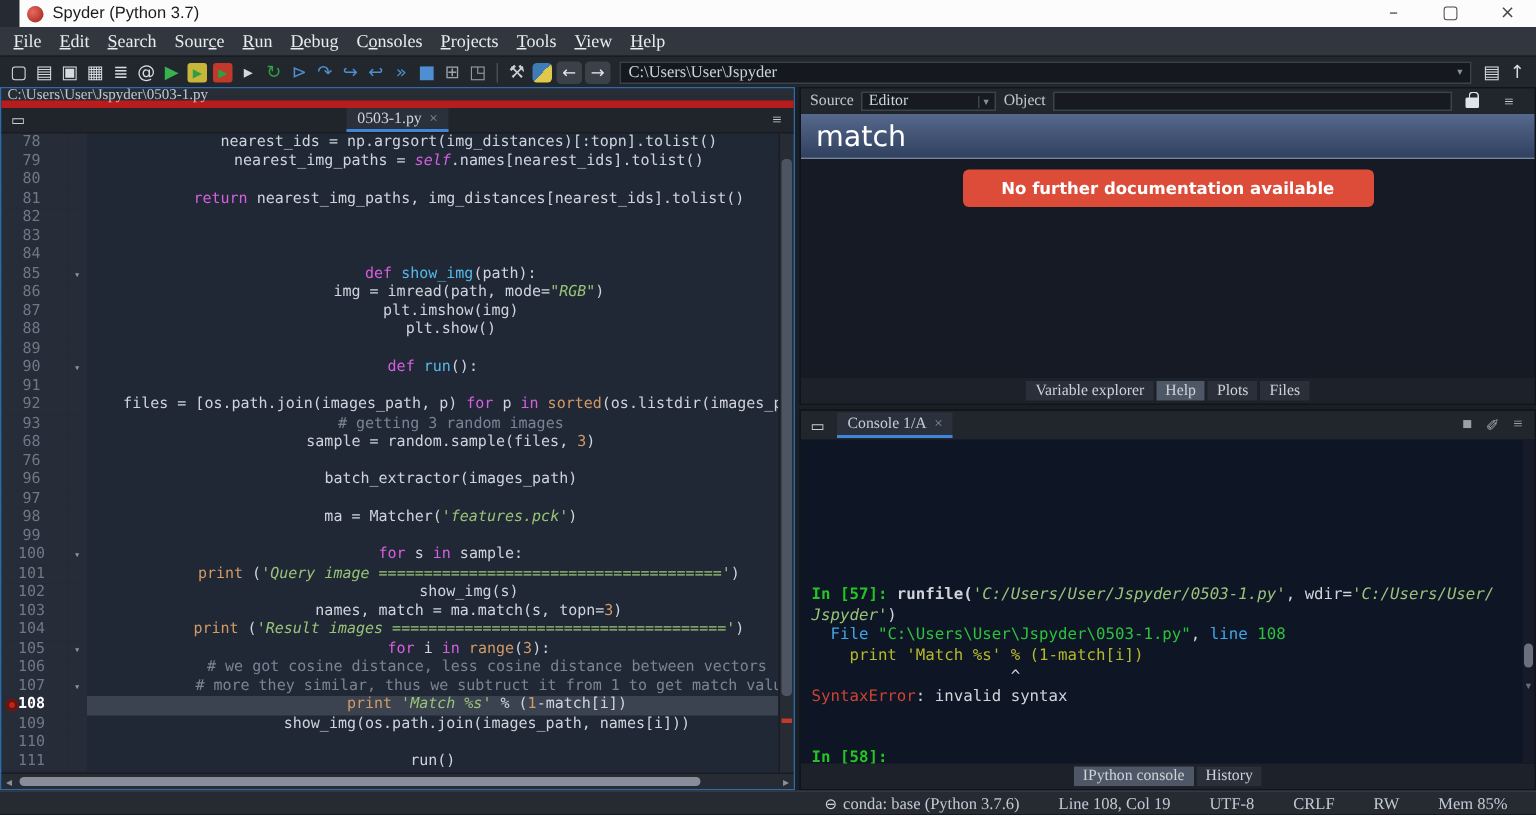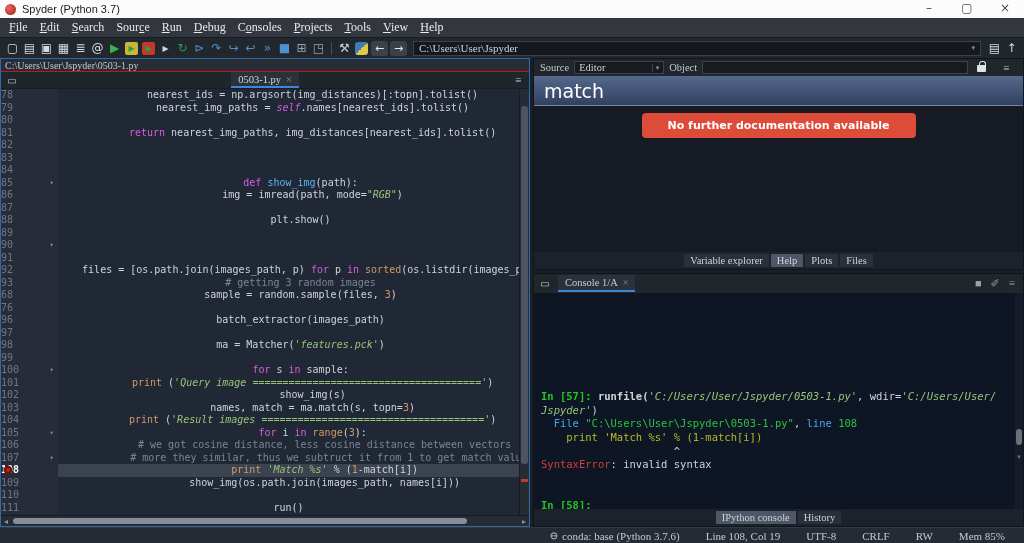--- a/index.html
+++ b/index.html
@@ -1,20 +1,20 @@
 <!DOCTYPE html>
 <html><head>
 <meta charset="utf-8">
 <style>
   *{margin:0;padding:0;box-sizing:border-box;}
   html,body{background:#10131a;}
   #root{width:1024px;height:543px;display:flex;flex-direction:column;background:#262b33;overflow:hidden;font-family:"Liberation Serif",serif;}
 
   
-  .titlebar{height:18px;background:#fcfcfc;display:flex;align-items:center;flex-shrink:0;}
+  .titlebar{height:18px;background:#fcfcfc;display:flex;align-items:center;flex-shrink:0;margin-left:13px;}
   .spyder-icon{width:11px;height:11px;border-radius:50%;background:radial-gradient(circle at 35% 35%,#e8695f,#9d1f17);margin:0 6px 0 5px;flex-shrink:0;}
   .title-text{font:11px "Liberation Sans",sans-serif;color:#1c1c1c;}
   .win-controls{margin-left:auto;display:flex;height:100%;}
   .win-btn{width:38px;text-align:center;font:12px "DejaVu Sans",sans-serif;color:#4a4a4a;line-height:17px;}
 
   
   .menubar{height:19px;background:#31363f;display:flex;align-items:center;padding-left:3px;flex-shrink:0;}
   .menu-item{font:12px "Liberation Serif",serif;color:#e8ebef;padding:0 6px;}
   .mn{text-decoration:underline;}
 
@@ -26,30 +26,30 @@
   .tb-icon.navbtn{background:#3a4149;border-radius:3px;width:17px;height:15px;font-size:11px;margin:0 1px;}
   .tb-icon.python{width:13px;height:13px;border-radius:3px;background:linear-gradient(135deg,#3f7cb6 50%,#e0c84a 50%);margin:0 2px;}
   .tb-path{flex:1;height:15px;background:#15191f;border:1px solid #3a414d;color:#ccd2da;font:11px "Liberation Serif",serif;padding:0 5px;display:flex;align-items:center;margin:0 3px;}
   .tb-path .caret{margin-left:auto;font-size:7px;color:#8a919c;}
 
   
   .main{flex:1;display:flex;background:#1a1e25;min-height:0;}
 
   
   .editor-pane{width:530px;display:flex;flex-direction:column;border:1px solid #2e6ca8;background:#212835;flex-shrink:0;}
-  .ed-pathbar{height:13px;background:#272c35;color:#c2c8d2;font:10px "Liberation Serif",serif;padding:0 4px;border-bottom:1px solid #b91c1c;display:flex;align-items:center;flex-shrink:0;}
+  .ed-pathbar{height:13px;background:#272c35;color:#c2c8d2;font:10px "Liberation Serif",serif;padding:0 4px;border-bottom:5px solid #b91c1c;display:flex;align-items:center;flex-shrink:0;}
   .ed-tabbar{height:17px;background:#20242b;display:flex;align-items:center;border-bottom:1px solid #191d23;flex-shrink:0;}
   .browse-btn{width:22px;text-align:center;color:#c6ccd4;font-size:10px;}
   .ed-tab{margin:0 auto;background:#2b313b;border-bottom:2px solid #4086d8;padding:0 7px;height:16px;display:flex;align-items:center;gap:5px;font:10.5px "Liberation Serif",serif;color:#d2d7de;}
   .tab-close{color:#8a919c;font-size:10px;}
   .kebab{width:22px;text-align:center;color:#c6ccd4;font-size:11px;}
   .ed-body{flex:1;display:flex;overflow:hidden;min-height:0;}
   .ed-lines{flex:1;overflow:hidden;}
   .ed-line{display:flex;height:12.5px;line-height:12.5px;font-family:"DejaVu Sans Mono",monospace;font-size:10px;}
-  .ed-gut{width:44px;background:#262c38;color:#6e7889;text-align:left;padding-right:4px;position:relative;flex-shrink:0;}
+  .ed-gut{width:44px;background:#262c38;color:#6e7889;text-align:center;padding-right:4px;position:relative;flex-shrink:0;}
   .ed-gut.cur{color:#ffffff;font-weight:bold;}
   .bp{position:absolute;left:3px;top:2px;width:8px;height:8px;border-radius:50%;background:#b02a1d;box-shadow:inset 0 0 0 2px #701009;}
   .ed-fold{width:13px;background:#262c38;color:#8a93a2;font-size:7px;text-align:center;flex-shrink:0;}
   .ed-code{flex:1;white-space:pre;overflow:hidden;text-align:center;}
   .ed-code.hl{background:#3c4350;}
   .ed-vscroll{width:10px;background:#262b34;position:relative;flex-shrink:0;border-left:1px solid #191d23;}
   .ed-vthumb{position:absolute;left:1px;right:1px;top:4%;height:84%;background:#4d5562;border-radius:3px;}
   .ed-vmark{position:absolute;left:1px;right:1px;top:91.5%;height:3px;background:#c23b2a;}
   .ed-hscroll{height:11px;background:#262b34;border-top:1px solid #191d23;display:flex;align-items:center;position:relative;flex-shrink:0;}
   .hs-arrow{width:10px;color:#8a919c;font-size:8px;text-align:center;}
@@ -230,34 +230,36 @@
               <span class="ed-code"><span class="tk-d">    </span><span class="tk-k">def</span><span class="tk-d"> </span><span class="tk-f">show_img</span><span class="tk-d">(path):</span></span>
             </div>
             <div class="ed-line">
               <span class="ed-gut">86</span>
               <span class="ed-fold"></span>
               <span class="ed-code"><span class="tk-d">        img = imread(path, mode=</span><span class="tk-s">"RGB"</span><span class="tk-d">)</span></span>
             </div>
             <div class="ed-line">
               <span class="ed-gut">87</span>
               <span class="ed-fold"></span>
+              <span class="ed-code"><span class="tk-d">    plt.imshow(img)</span></span>
             </div>
             <div class="ed-line">
               <span class="ed-gut">88</span>
               <span class="ed-fold"></span>
               <span class="ed-code"><span class="tk-d">    plt.show()</span></span>
             </div>
             <div class="ed-line">
               <span class="ed-gut">89</span>
               <span class="ed-fold"></span>
               <span class="ed-code"></span>
             </div>
             <div class="ed-line">
               <span class="ed-gut">90</span>
               <span class="ed-fold">▾</span>
+              <span class="ed-code"><span class="tk-k">def</span><span class="tk-d"> </span><span class="tk-f">run</span><span class="tk-d">():</span></span>
             </div>
             <div class="ed-line">
               <span class="ed-gut">91</span>
               <span class="ed-fold"></span>
             </div>
             <div class="ed-line">
               <span class="ed-gut">92</span>
               <span class="ed-fold"></span>
               <span class="ed-code"><span class="tk-d">    files = [os.path.join(images_path, p) </span><span class="tk-k">for</span><span class="tk-d"> p </span><span class="tk-k">in</span><span class="tk-d"> </span><span class="tk-b">sorted</span><span class="tk-d">(os.listdir(images_p</span></span>
             </div>

